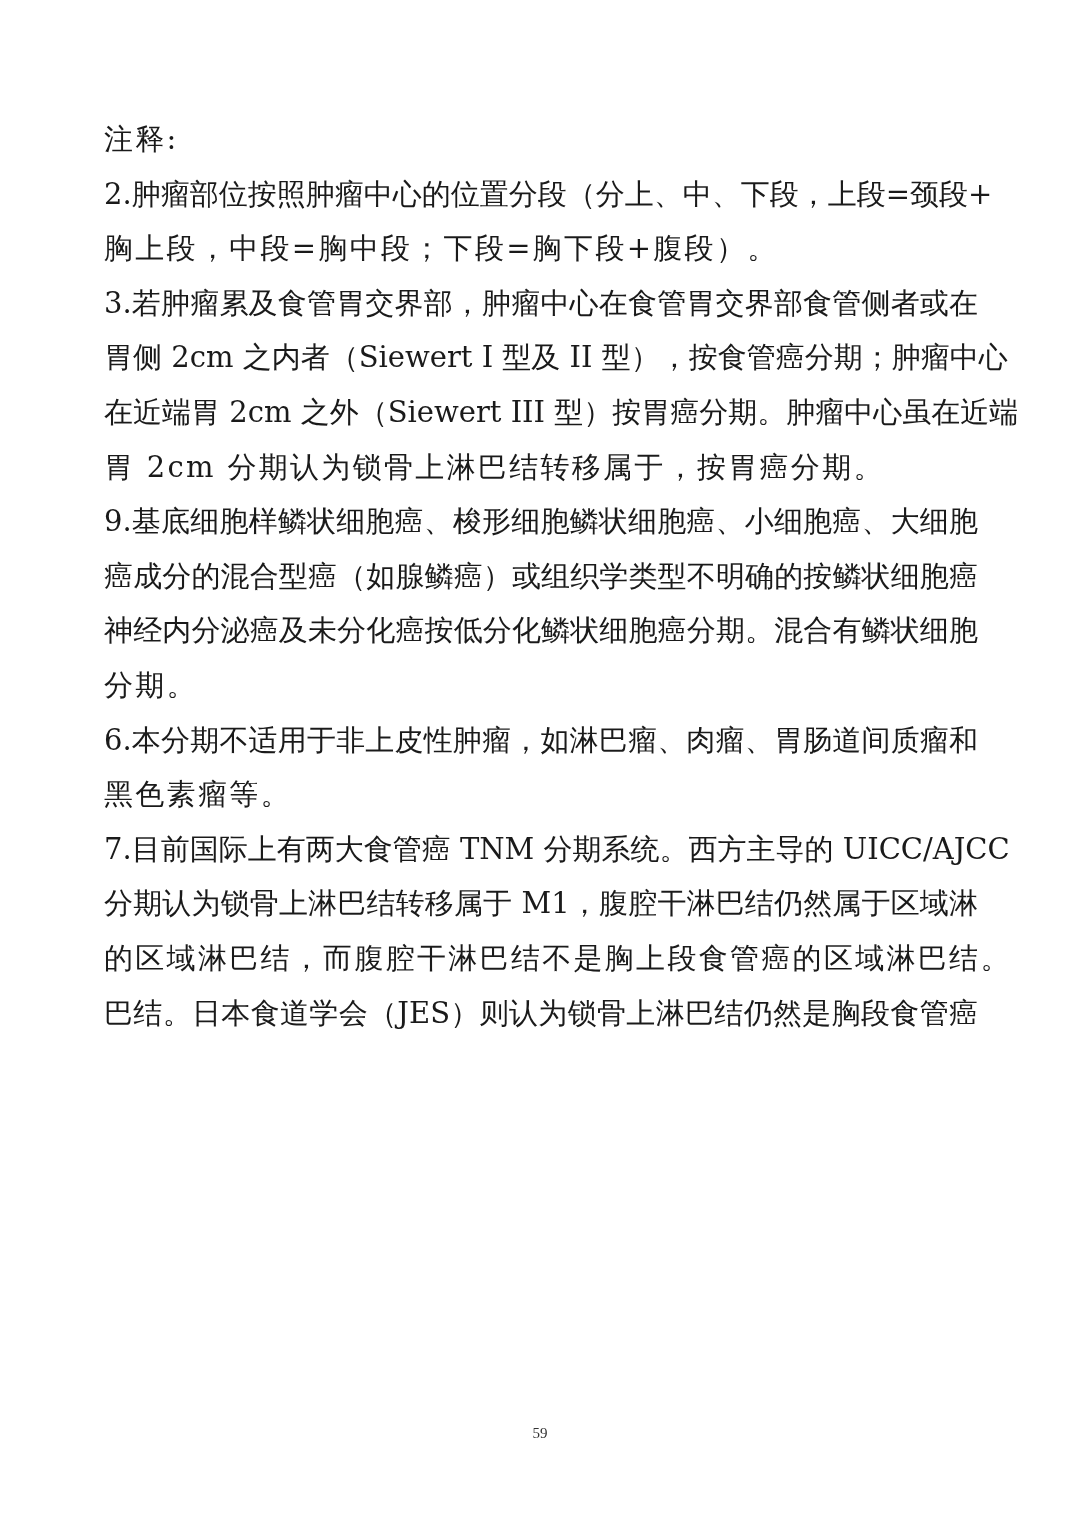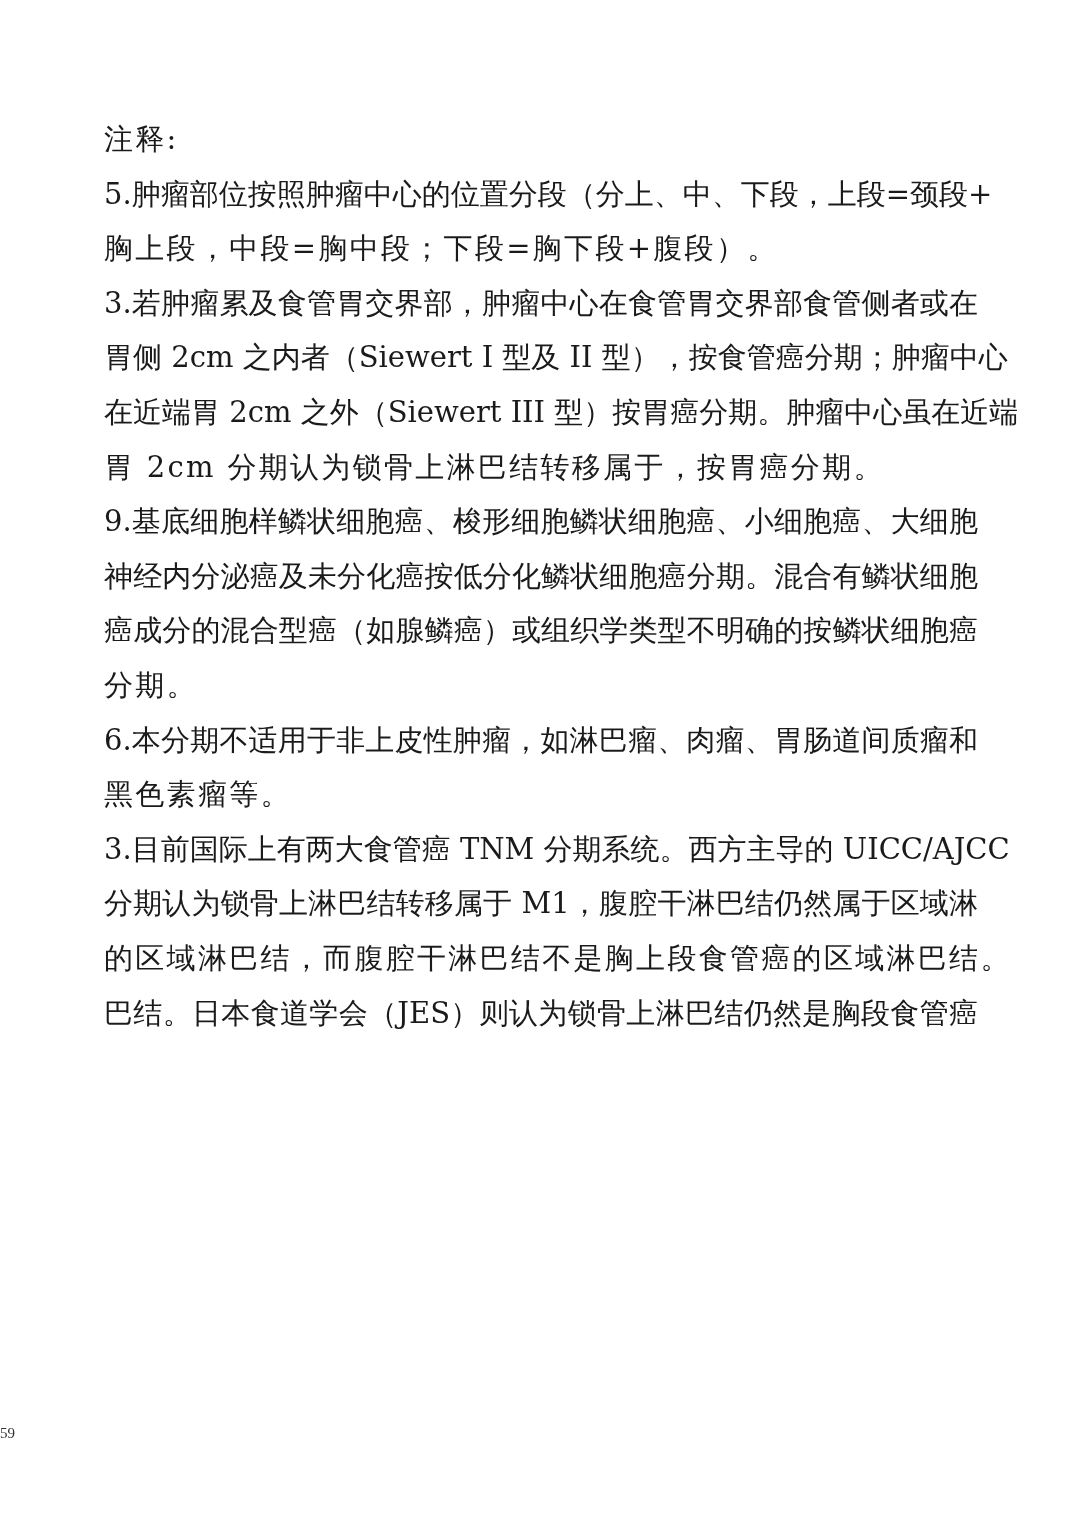--- a/index.html
+++ b/index.html
@@ -31,58 +31,59 @@
     .line.justify {
       text-align: justify;
       text-align-last: justify;
       letter-spacing: 0;
     }
     .page-number {
       position: absolute;
       left: 0;
       width: 1080px;
       top: 1425px;
+      text-align: center;
       font-family: "Liberation Serif", serif;
       font-size: 15px;
       color: #333333;
     }
   </style>
 </head>
 <body>
 
 <div class="page">
   <div class="line">注释:</div>
 
 
   <div>
-    <div class="line justify">5.肿瘤部位按照肿瘤中心的位置分段（分上、中、下段，上段=颈段+</div>
+    <div class="line justify">2.肿瘤部位按照肿瘤中心的位置分段（分上、中、下段，上段=颈段+</div>
     <div class="line">胸上段，中段=胸中段；下段=胸下段+腹段）。</div>
   </div>
 
   <div>
     <div class="line justify">3.若肿瘤累及食管胃交界部，肿瘤中心在食管胃交界部食管侧者或在</div>
     <div class="line justify">胃侧 2cm 之内者（Siewert I 型及 II 型），按食管癌分期；肿瘤中心</div>
     <div class="line justify">在近端胃 2cm 之外（Siewert III 型）按胃癌分期。肿瘤中心虽在近端</div>
     <div class="line">胃 2cm 分期认为锁骨上淋巴结转移属于，按胃癌分期。</div>
   </div>
 
   <div>
     <div class="line justify">9.基底细胞样鳞状细胞癌、梭形细胞鳞状细胞癌、小细胞癌、大细胞</div>
+    <div class="line justify">癌成分的混合型癌（如腺鳞癌）或组织学类型不明确的按鳞状细胞癌</div>
     <div class="line justify">神经内分泌癌及未分化癌按低分化鳞状细胞癌分期。混合有鳞状细胞</div>
-    <div class="line justify">癌成分的混合型癌（如腺鳞癌）或组织学类型不明确的按鳞状细胞癌</div>
     <div class="line">分期。</div>
   </div>
 
 
   <div>
     <div class="line justify">6.本分期不适用于非上皮性肿瘤，如淋巴瘤、肉瘤、胃肠道间质瘤和</div>
     <div class="line">黑色素瘤等。</div>
   </div>
 
   <div>
-    <div class="line justify">3.目前国际上有两大食管癌 TNM 分期系统。西方主导的 UICC/AJCC</div>
+    <div class="line justify">7.目前国际上有两大食管癌 TNM 分期系统。西方主导的 UICC/AJCC</div>
     <div class="line justify">分期认为锁骨上淋巴结转移属于 M1，腹腔干淋巴结仍然属于区域淋</div>
     <div class="line">的区域淋巴结，而腹腔干淋巴结不是胸上段食管癌的区域淋巴结。</div>
     <div class="line justify">巴结。日本食道学会（JES）则认为锁骨上淋巴结仍然是胸段食管癌</div>
   </div>
 </div>
 
 <div class="page-number">59</div>
 
 </body></html>

